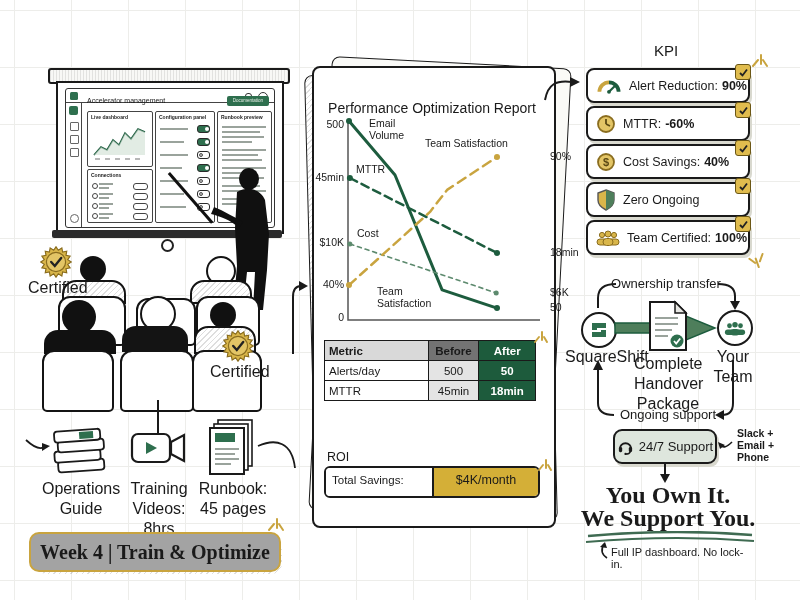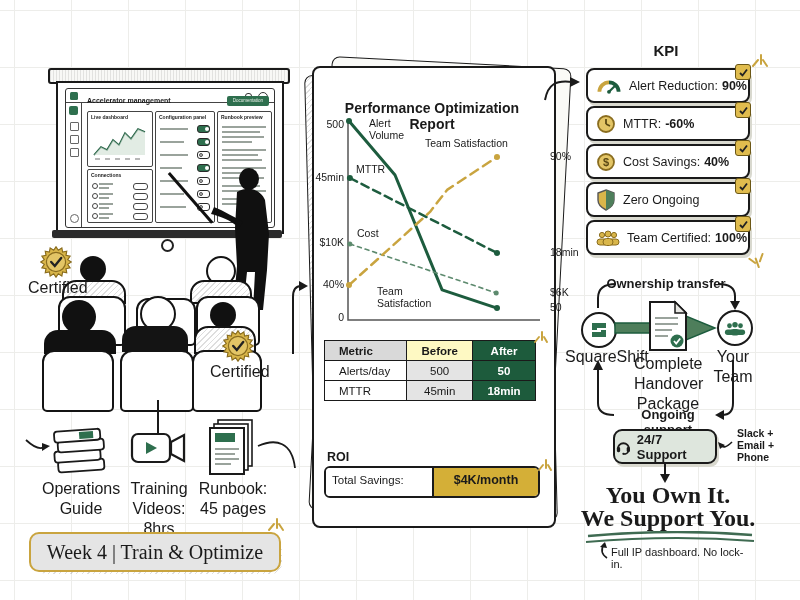--- a/index.html
+++ b/index.html
@@ -3,21 +3,21 @@
 <meta charset="utf-8">
 <style>
   html,body{margin:0;padding:0}
   body{width:800px;height:600px;position:relative;overflow:hidden;
     font-family:"Liberation Sans",sans-serif;color:#1a1a1a;background:#fff;
     background-image:linear-gradient(#ededea 1px,transparent 1px),linear-gradient(90deg,#ededea 1px,transparent 1px);
     background-size:57px 57px;background-position:14px 10px;}
   .abs{position:absolute}
   .preline{white-space:pre-line}
   .ctr{text-align:center}
-  .b{font-weight:bold}
+  .b{font-weight:normal}
   .hatch{background-image:repeating-linear-gradient(135deg,rgba(0,0,0,.13) 0 1px,transparent 1px 4px)}
   .card{background:#fff;border:2px solid #1a1a1a;border-radius:8px}
   .sm{font-size:16px;line-height:1.25}
   
   .screen-topbar{background:repeating-linear-gradient(90deg,#e2e2e0 0 1px,#f8f8f6 1px 3px);border:2px solid #1a1a1a;border-radius:3px}
   .screen-body{background:#fff;border:2px solid #1a1a1a}
   .dash{border:1.5px solid #333;border-radius:3px;background:#fff;font-size:5px}
   .dash .line{position:absolute;height:1.5px;background:#9aa39c}
   .panel{position:absolute;border:1px solid #444;border-radius:2px;background:#fff}
   .ptitle{position:absolute;left:3px;top:2px;font-size:5px;font-weight:bold;color:#222;white-space:nowrap}
@@ -33,26 +33,26 @@
   .head.lite{background:#fff;border:2px solid #141414}
   .shoulders{position:absolute;border-radius:14px 14px 0 0}
   
   .kpi-card{position:absolute;left:586px;width:160px;height:31px;background:#fff;border:2px solid #1a1a1a;border-radius:8px;
     box-shadow:2px 3px 0 #d9d9cf;display:flex;align-items:center;font-size:12.5px}
   .kpi-card .ic{margin:0 7px 0 8px;display:flex}
   .kpi-card .v{font-weight:bold;margin-left:4px}
   .chk{position:absolute;right:-3px;top:-6px;width:14px;height:14px;background:#e0bc4e;border:1.5px solid #6b5716;border-radius:3px;display:flex;align-items:center;justify-content:center}
   .serif{font-family:"Liberation Serif",serif}
   .tbl{border-collapse:collapse;font-size:11.5px}
-  .tbl th,.tbl td{border:1.5px solid #1a1a1a;height:19px;padding:0 14px}
+  .tbl th,.tbl td{border:1.5px solid #1a1a1a;height:19px;padding:0 4px}
   .tbl th{font-weight:bold}
   .c-metric{width:96px;text-align:left;background:#fff}
   th.c-metric{background:#d9d9d9}
   .c-before{width:42px;text-align:center;background:#e4e4e4}
-  th.c-before{background:#fef9c3}
+  th.c-before{background:#737373}
   .c-after{width:48px;text-align:center;background:#1d5b3c;color:#fff;font-weight:bold}
   .spark{position:absolute}
 </style>
 </head>
 <body>
 
 <div class="abs screen-topbar" style="left:48px;top:68px;width:238px;height:12px"></div>
 <div class="abs screen-body" style="left:56px;top:81px;width:224px;height:149px">
   <div class="dash abs" style="left:7px;top:5px;width:208px;height:138px">
 
@@ -236,21 +236,21 @@
 <svg class="abs" style="left:256px;top:436px" width="44" height="36">
   <path d="M2,10 C20,2 36,6 39,32" fill="none" stroke="#1a1a1a" stroke-width="1.8"></path>
 </svg>
 
 <svg class="abs" style="left:284px;top:280px" width="26" height="76">
   <path d="M9,74 L9,17 Q9,6 17,6" fill="none" stroke="#1a1a1a" stroke-width="2"></path>
     <polygon points="15,1 24,6 15,11" fill="#1a1a1a"></polygon>
 </svg>
 
 <div class="abs hatch" style="left:36px;top:540px;width:246px;height:34px;border-radius:10px"></div>
-<div class="abs serif ctr" style="left:29px;top:532px;width:248px;height:36px;background:#e5e5e5;border:2px solid #c9a43f;border-radius:10px;font-size:20px;font-weight:normal;line-height:36px">Week 4 | Train &amp; Optimize</div>
+<div class="abs serif ctr" style="left:29px;top:532px;width:248px;height:36px;background:#a3a3a3;border:2px solid #c9a43f;border-radius:10px;font-size:20px;font-weight:bold;line-height:36px">Week 4 | Train &amp; Optimize</div>
 <svg class="spark" style="left:266px;top:514px" width="20" height="20">
     <path d="M3,16 L8,10 M11,14 L11,5 M17,16 L13,10" stroke="#c9a43f" stroke-width="2" stroke-linecap="round" fill="none"></path>
   </svg>
 
 <div class="abs" style="left:320px;top:62px;width:238px;height:452px;background:#fafaf7;border:1.5px solid #1a1a1a;border-radius:8px;transform:rotate(3deg)"></div>
 <div class="abs hatch" style="left:310px;top:72px;width:240px;height:450px;background-color:#fff;border:1.5px solid #1a1a1a;border-radius:8px;transform:rotate(-1.5deg)"></div>
 <div class="abs card" style="left:312px;top:66px;width:240px;height:458px;border-radius:8px"></div>
 
 <div class="abs ctr b" style="left:322px;top:100px;width:220px;font-size:14px">Performance Optimization Report</div>
 
@@ -269,21 +269,21 @@
     <circle cx="4.0" cy="170.1" r="3" fill="#c9a43f"></circle>
     <circle cx="152.0" cy="42.0" r="3" fill="#c9a43f"></circle>
   </svg>
 
 <div class="abs" style="left:314px;top:118px;width:30px;text-align:right;font-size:10.5px">500</div>
 <div class="abs" style="left:310px;top:171px;width:34px;text-align:right;font-size:10.5px">45min</div>
 <div class="abs" style="left:312px;top:236px;width:32px;text-align:right;font-size:10.5px">$10K</div>
 <div class="abs" style="left:314px;top:278px;width:30px;text-align:right;font-size:10.5px">40%</div>
 <div class="abs" style="left:326px;top:311px;width:18px;text-align:right;font-size:10.5px">0</div>
 
-<div class="abs preline" style="left:369px;top:117px;font-size:10.5px">Alert
+<div class="abs preline" style="left:369px;top:117px;font-size:10.5px">Email
 Volume</div>
 <div class="abs" style="left:356px;top:163px;font-size:10.5px">MTTR</div>
 <div class="abs" style="left:357px;top:227px;font-size:10.5px">Cost</div>
 <div class="abs preline" style="left:377px;top:285px;font-size:10.5px">Team
 Satisfaction</div>
 <div class="abs" style="left:425px;top:137px;width:110px;font-size:10.5px">Team Satisfaction</div>
 
 <div class="abs" style="left:550px;top:150px;font-size:10.5px">90%</div>
 <div class="abs" style="left:550px;top:246px;font-size:10.5px">18min</div>
 <div class="abs" style="left:550px;top:286px;font-size:10.5px">$6K</div>

